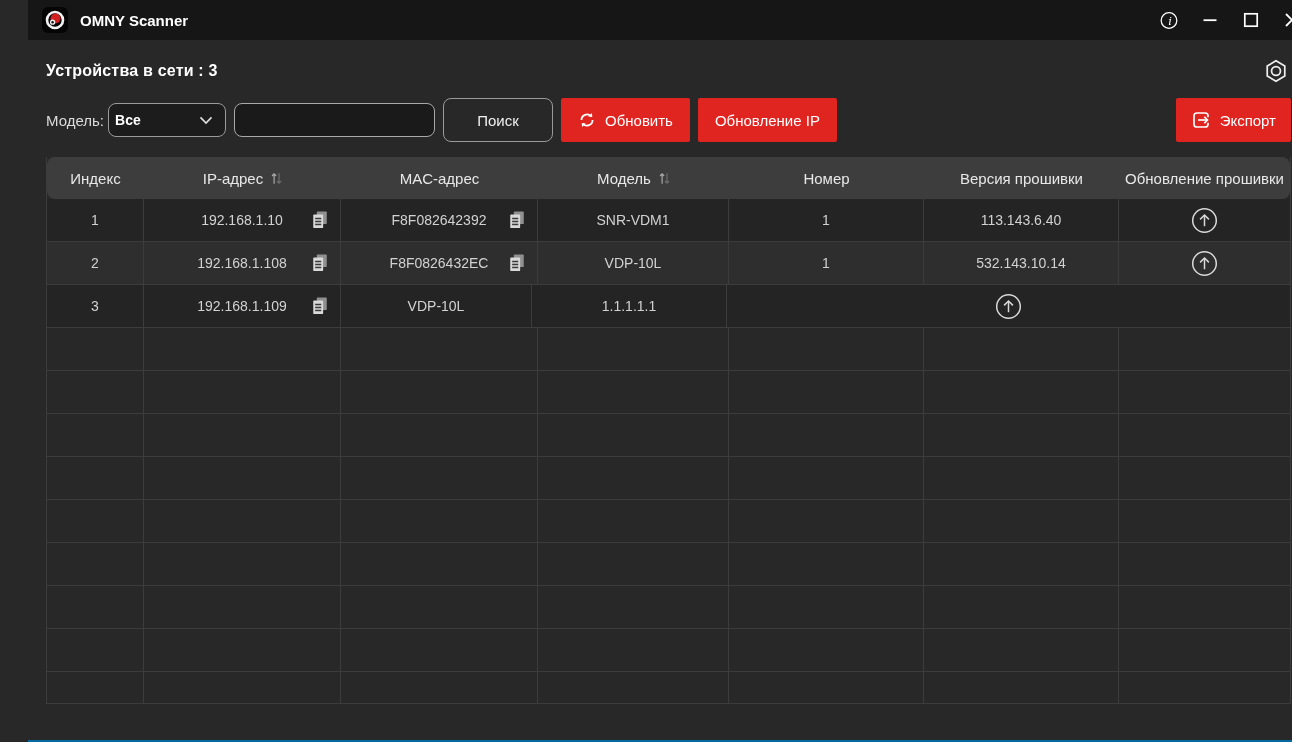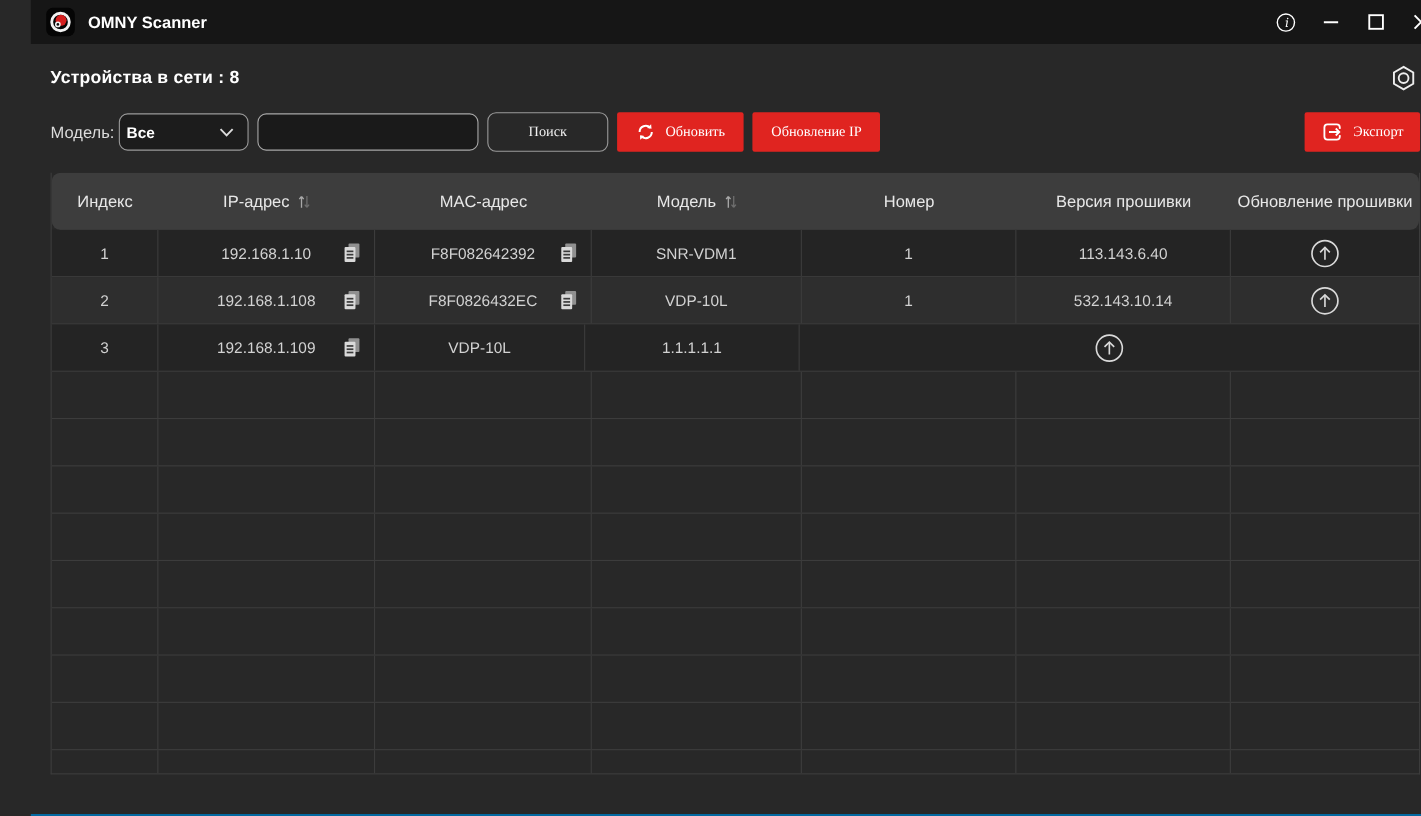--- a/index.html
+++ b/index.html
@@ -48,39 +48,39 @@
     display:flex;align-items:center;padding:0 12px 0 6px;cursor:pointer;
   }
   .select-value{font-size:14px;font-weight:bold;color:#fff;}
   .select .chev{margin-left:auto;display:flex;}
   .search-input{
     width:201px;height:34px;border:1px solid #a8a8a8;border-radius:8px;background:#1a1a1a;
     color:#eee;font-size:14px;padding:0 12px;outline:none;
     font-family:"Liberation Sans","DejaVu Sans",sans-serif;
   }
   .btn{
-    height:36px;border-radius:7px;font-size:13px;cursor:pointer;
+    height:44px;border-radius:7px;font-size:15px;cursor:pointer;
     display:flex;align-items:center;justify-content:center;gap:9px;
-    font-family:Liberation Serif, serif;
+    font-family:Liberation Sans, sans-serif;
   }
   .btn-outline{
     width:110px;background:transparent;border:1px solid #9a9a9a;color:#f0f0f0;border-radius:8px;
   }
   .btn-red{
     background:var(--accent);border:none;color:#fff;padding:0 17px;border-radius:2px;
   }
   .btn-export{margin-left:auto;padding:0 15px;}
 
   
   .table-wrap{
     margin-top:18px;height:547px;overflow:hidden;
     border:1px solid var(--grid);border-top:none;
   }
   .trow{display:flex;align-items:stretch;}
-  .thead{height:52px;background:var(--thead-bg);border-radius:8px;}
+  .thead{height:42px;background:var(--thead-bg);border-radius:8px;}
   .thead .cell{border-right:none;color:#e8e8e8;font-size:15px;}
   .trow.data{height:43px;background:var(--row-bg);}
   .trow.data.alt{background:var(--row-alt-bg);}
   .trow.empty{height:43px;background:transparent;}
   .trow{border-bottom:1px solid var(--grid);}
   .thead{border-bottom:none;}
   .cell{
     display:flex;align-items:center;justify-content:center;position:relative;
     border-right:1px solid var(--grid);
     font-size:14px;color:var(--txt);
@@ -143,21 +143,21 @@
         <svg width="16" height="16" viewBox="0 0 16 16" stroke="#fff" stroke-width="1.8">
             <path d="M2 2l12 12M14 2L2 14"></path>
           </svg>
       </button>
     </div>
   </div>
 
   <div class="content">
 
     <div class="page-header">
-      <div class="device-count">Устройства в сети : 8</div>
+      <div class="device-count">Устройства в сети : 3</div>
       <button class="gear-btn">
         <svg width="26" height="26" viewBox="0 0 24 24" fill="none" stroke="#ededed" stroke-width="1.6">
           <path d="M12 2.6 L20.1 7.3 V16.7 L12 21.4 L3.9 16.7 V7.3 Z"></path>
           <circle cx="12" cy="12" r="4.1"></circle>
         </svg>
       </button>
     </div>
 
     <div class="toolbar">
       <span class="model-label">Модель:</span>

